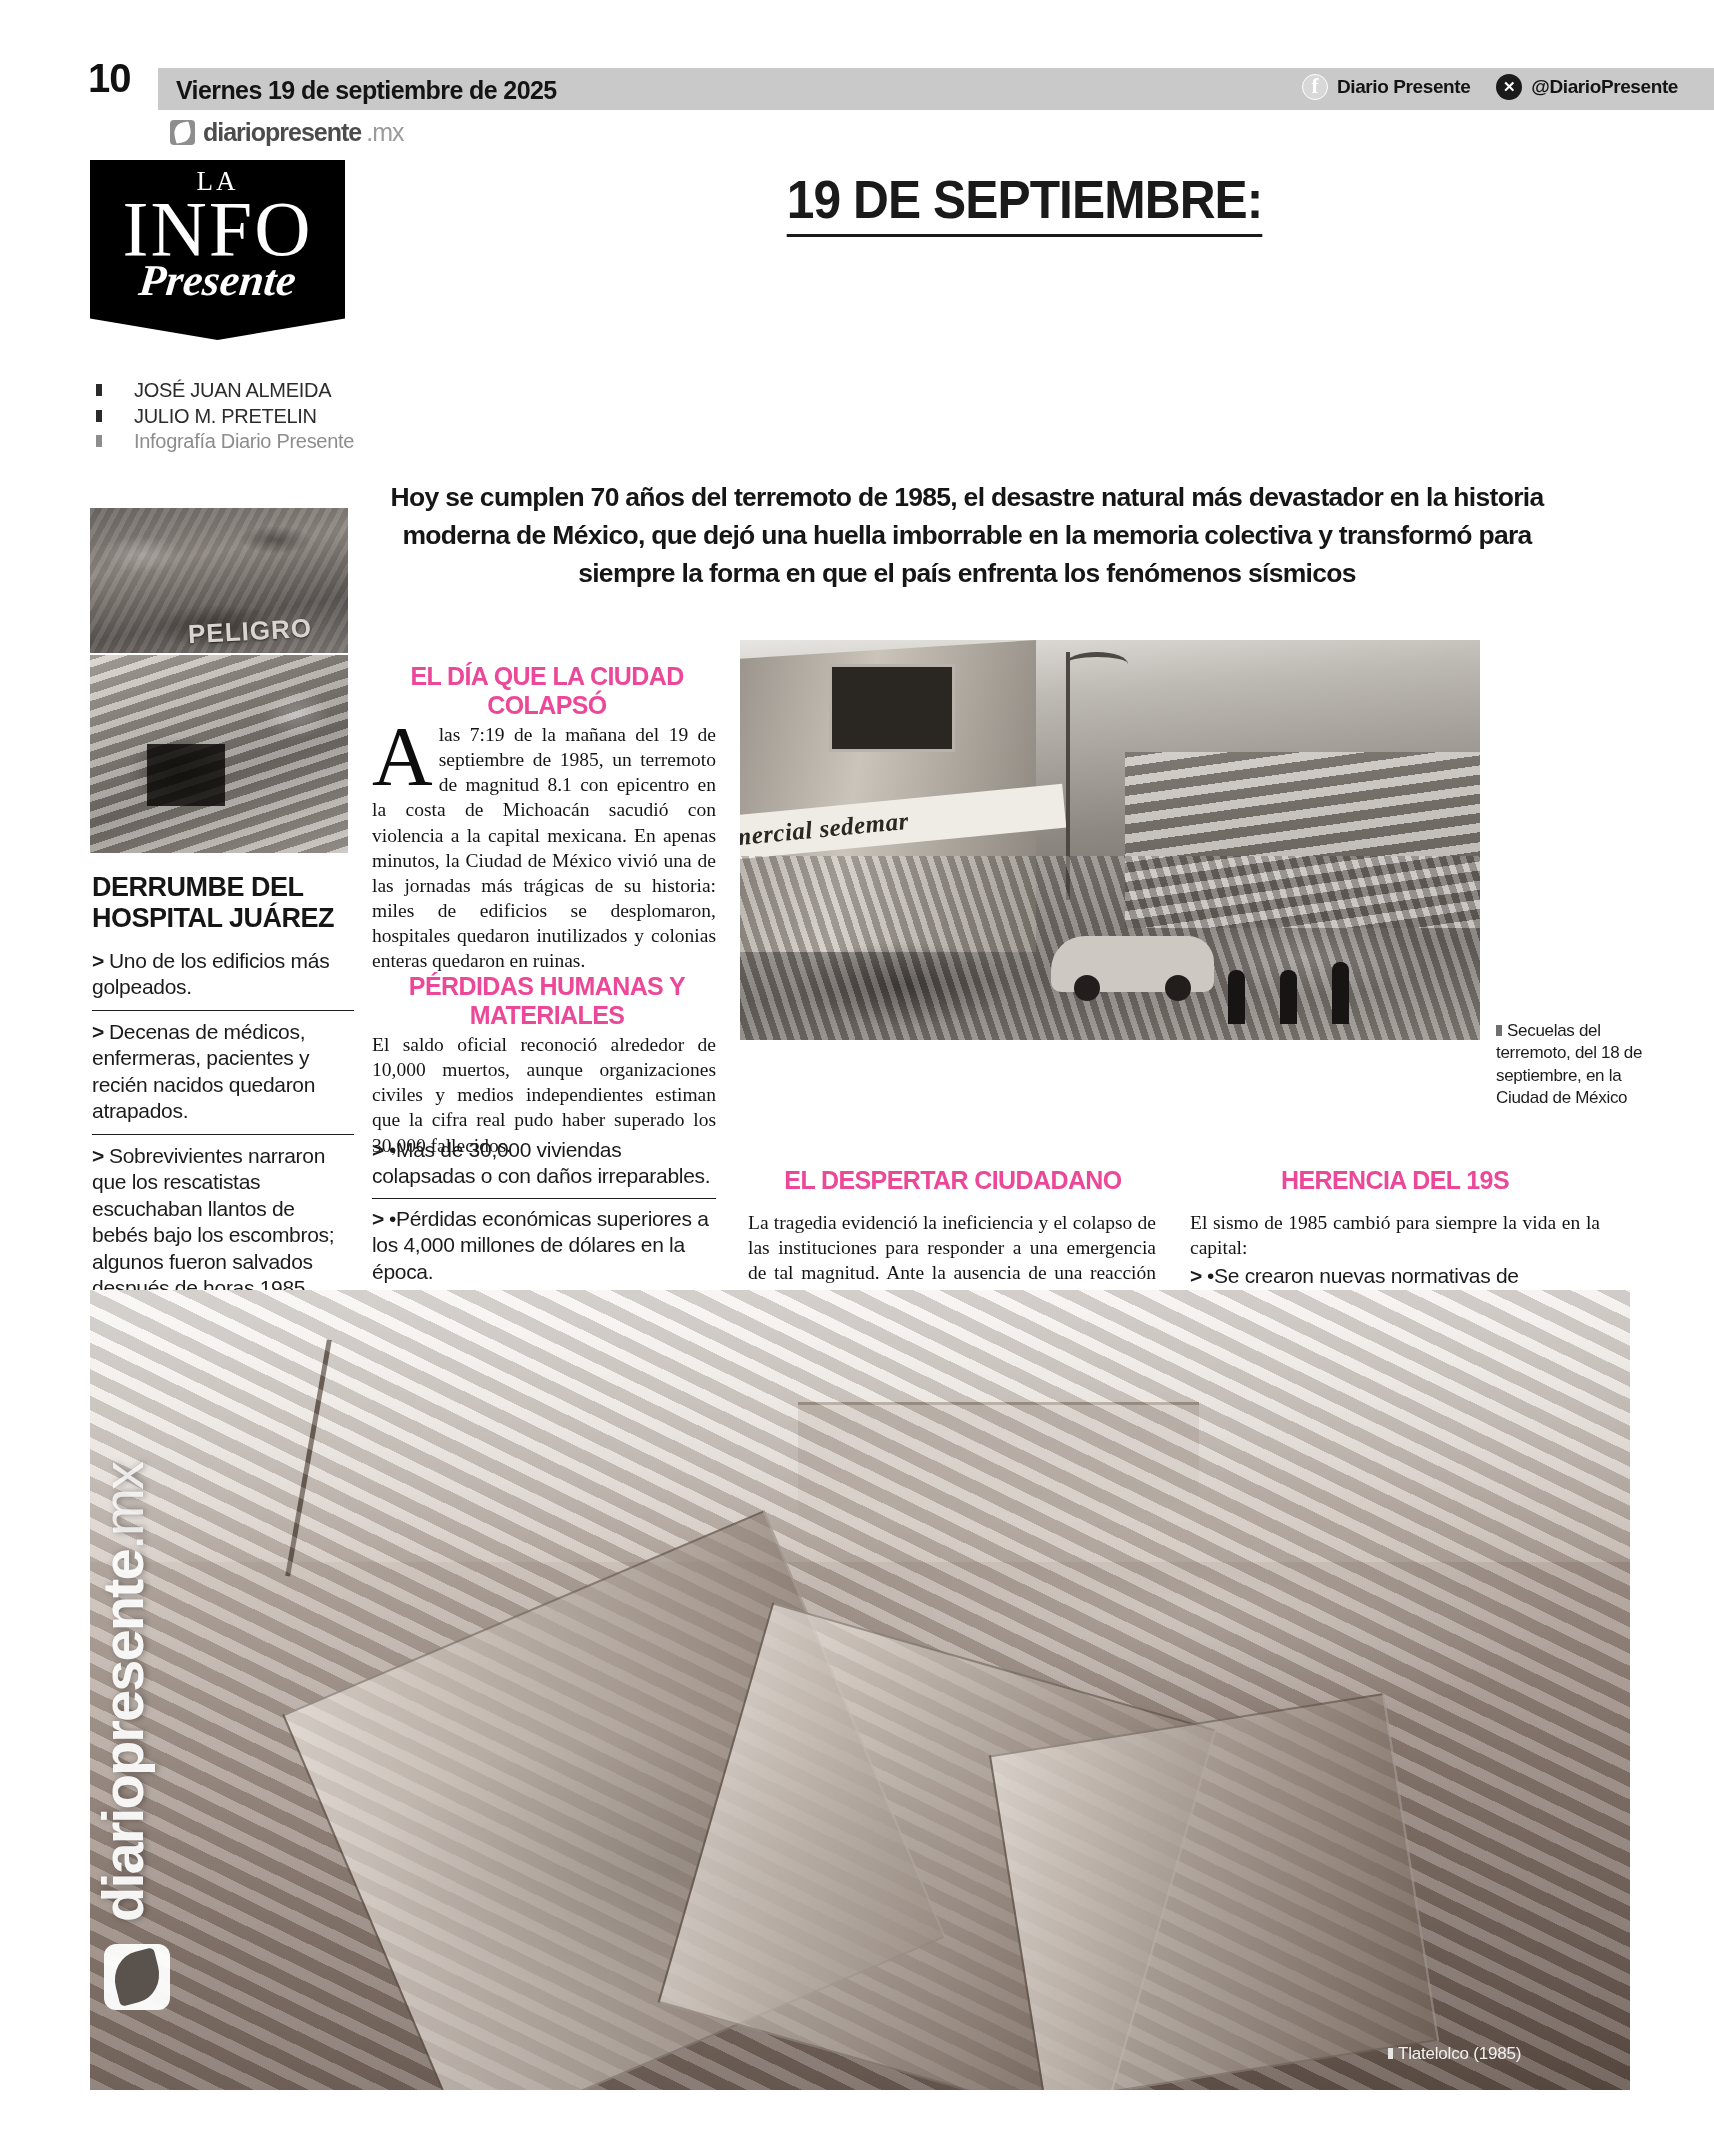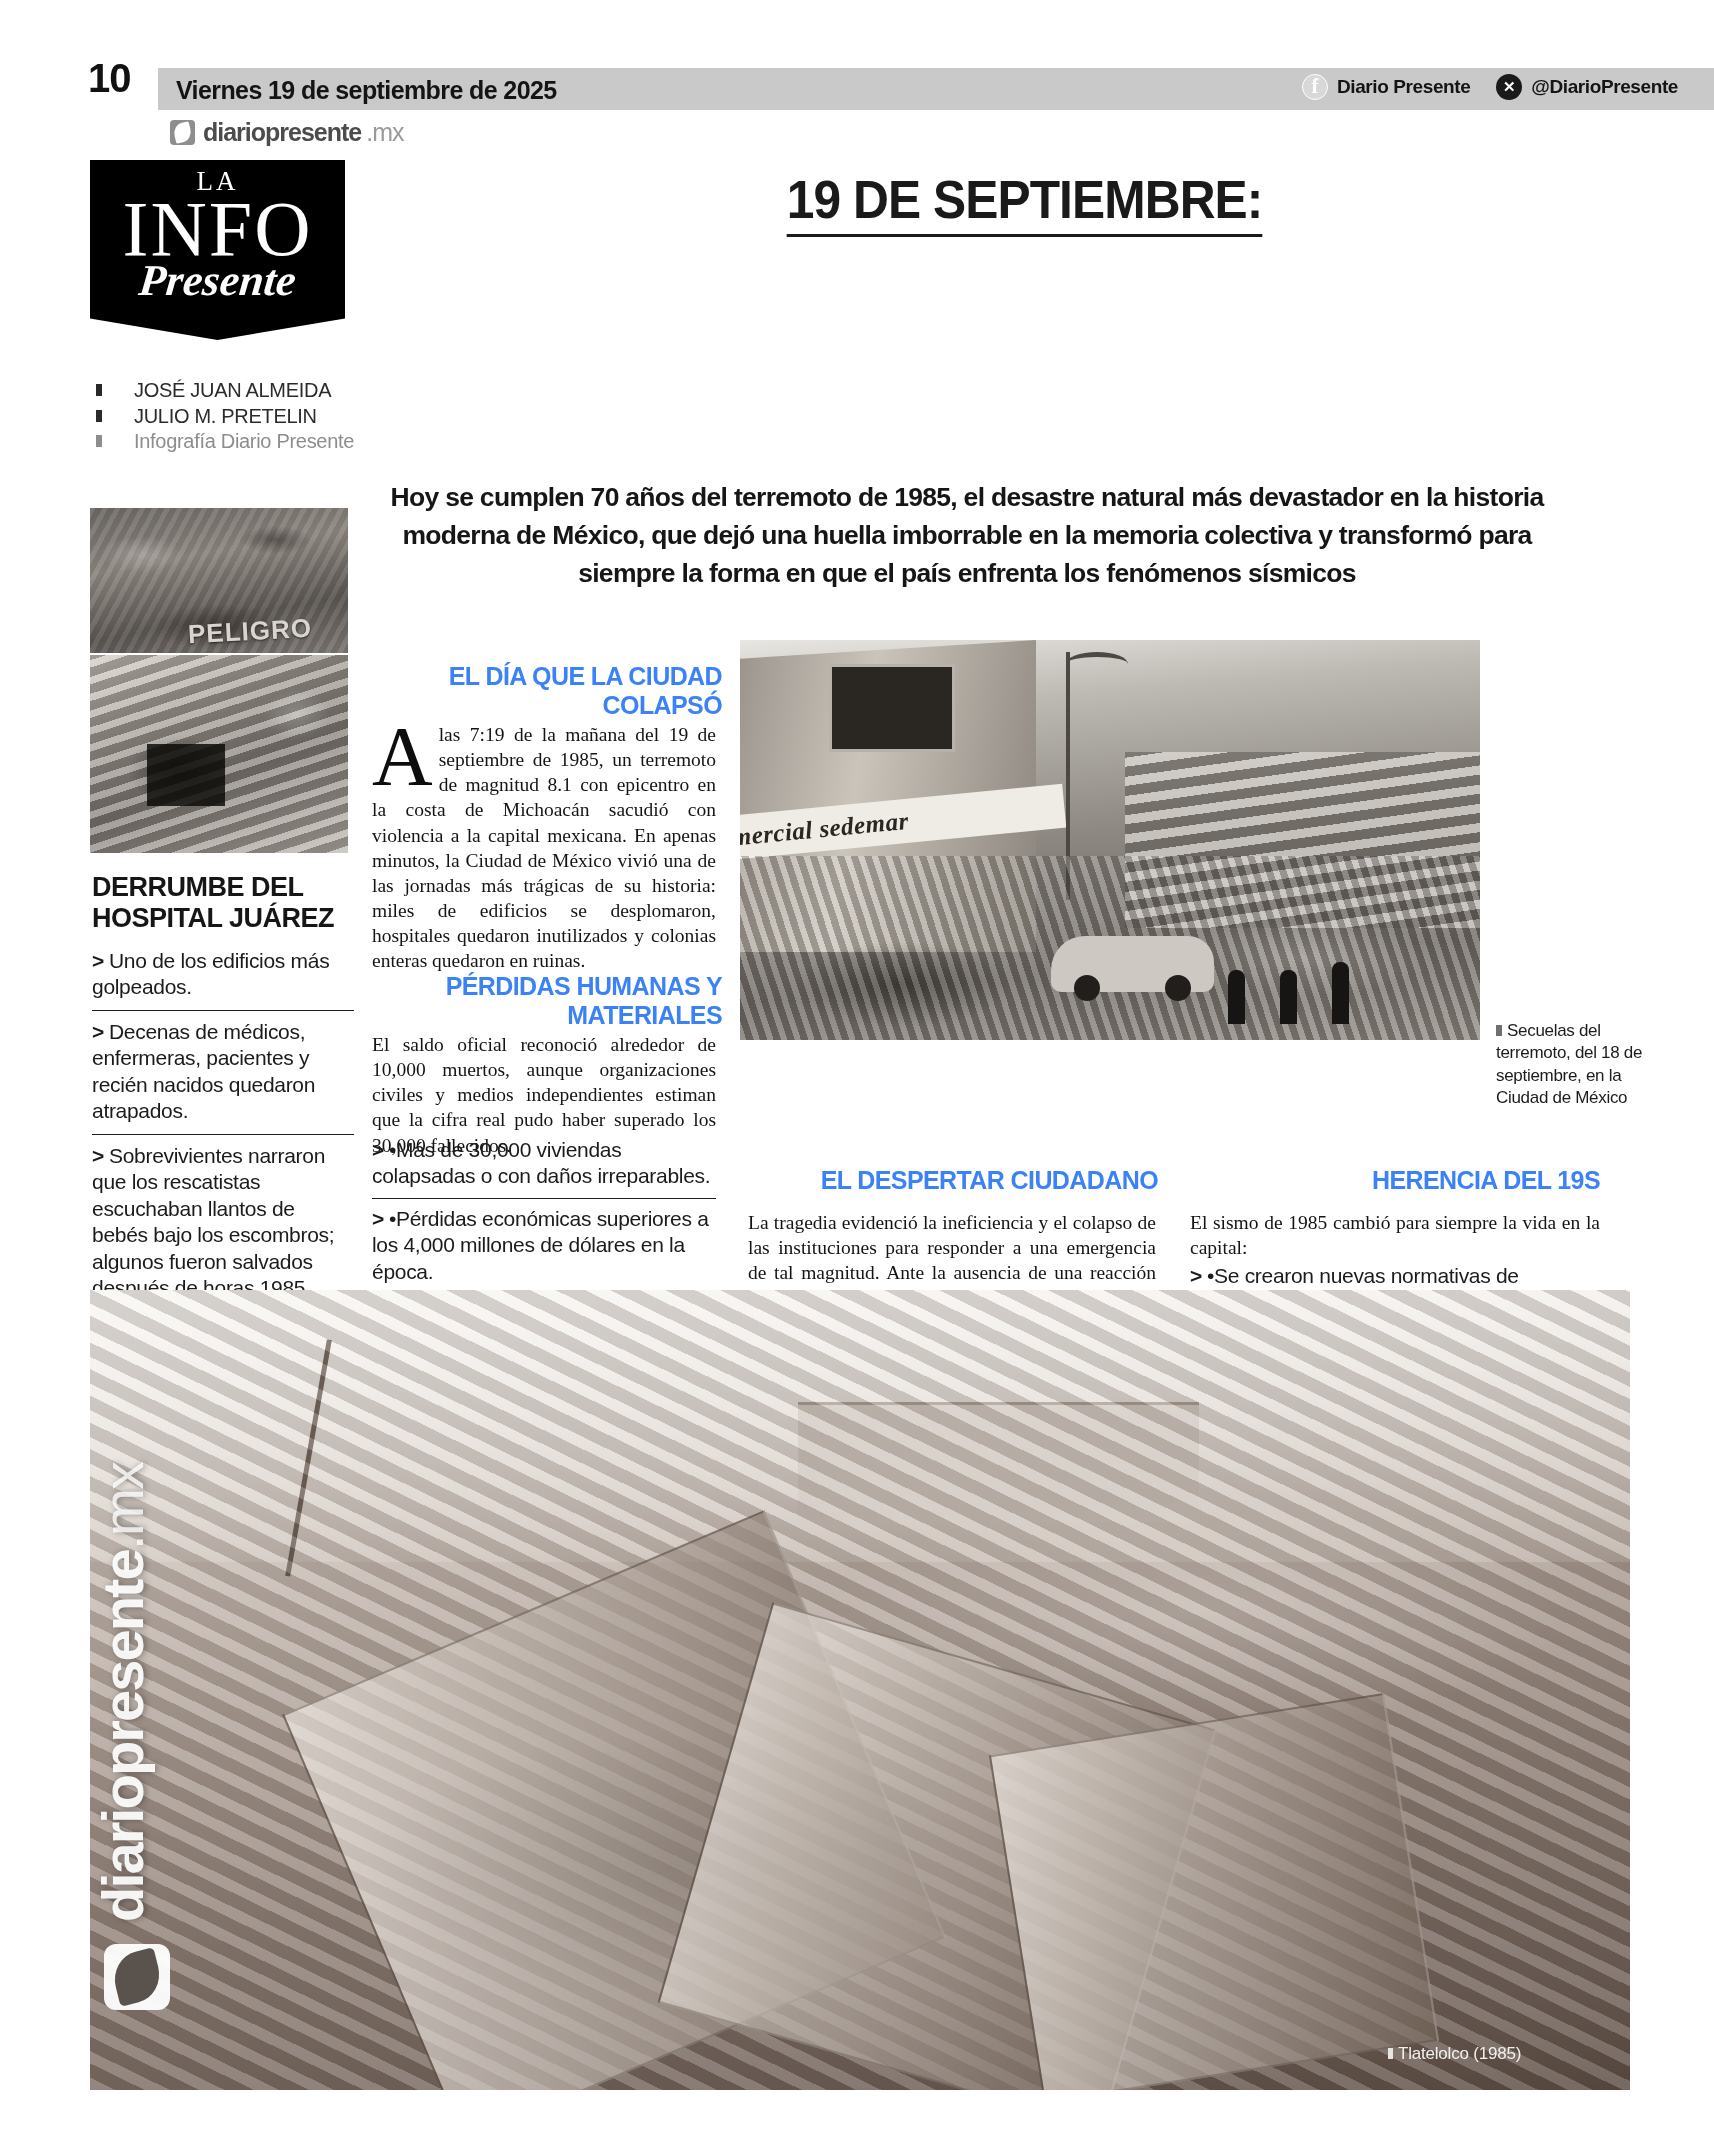--- a/index.html
+++ b/index.html
@@ -410,22 +410,22 @@
     background: #6f6f6f;
     display: inline-block;
     margin-right: 5px;
   }
 
   
   .col-h {
     position: absolute;
     font-size: 25px;
     font-weight: bold;
-    color: #3b82f6;
-    text-align: right;
+    color: #ec4899;
+    text-align: center;
     line-height: 1.14;
     letter-spacing: -0.6px;
     text-transform: uppercase;
   }
   .body-col {
     position: absolute;
     font-family: "Liberation Serif", serif;
     font-size: 19.5px;
     color: #141414;
     line-height: 1.29;

